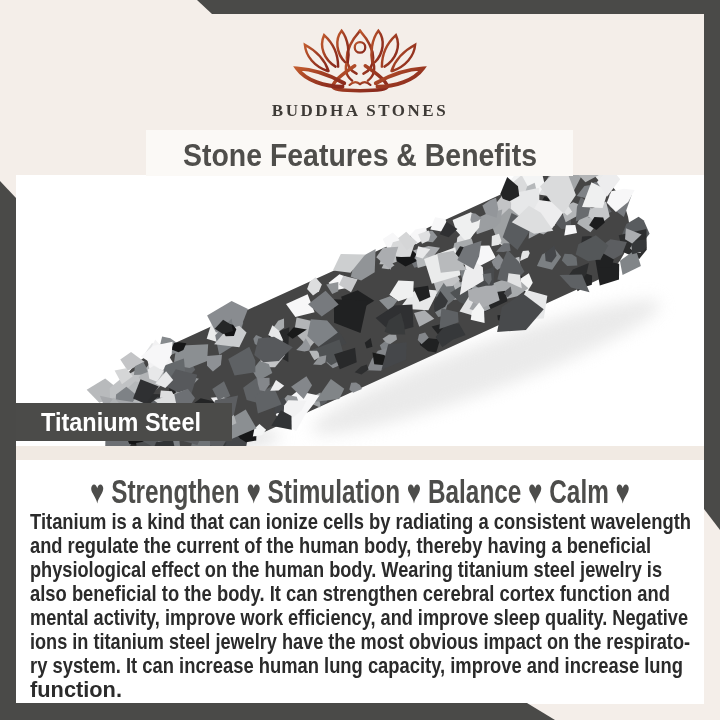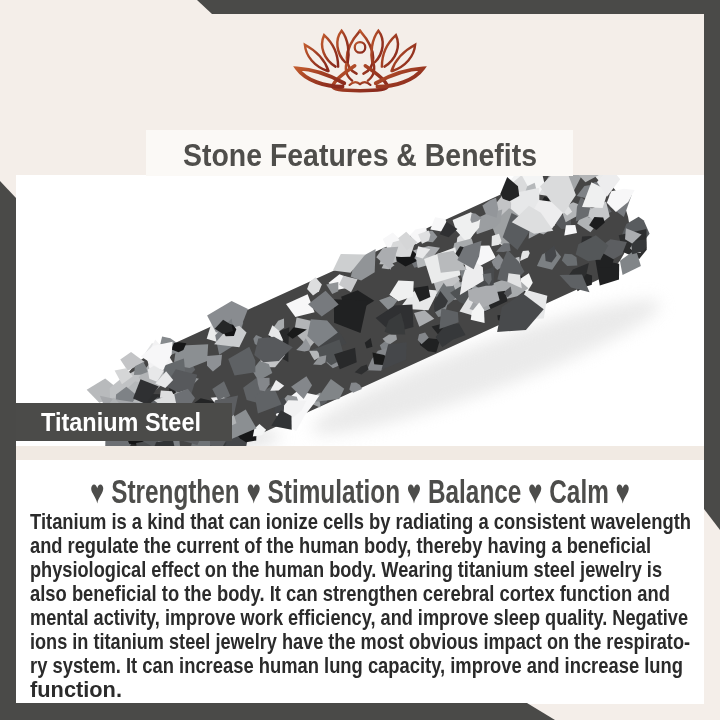--- a/index.html
+++ b/index.html
@@ -356,20 +356,21 @@
       <path d="M108,45 C121,37 127,22 121,9 C110,19 105,32 105,45" stroke-width="2.8"></path>
 
       <path d="M43,50 C28,45 18,33 17,20 C30,27 40,38 44,50" stroke-width="2.8"></path>
       <path d="M117,50 C132,45 142,33 143,20 C130,27 120,38 116,50" stroke-width="2.8"></path>
 
       <path d="M60,68 C40,68 18,61 8,47 C28,48 48,56 62,64" stroke-width="4.4"></path>
       <path d="M100,68 C120,68 142,61 152,47 C132,48 112,56 98,64" stroke-width="4.4"></path>
     </g>
   </svg>
 
+  <div class="brand">BUDDHA STONES</div>
 
   <svg class="text-overlay" viewBox="0 0 720 720">
     <text class="t-title" x="360" y="166" text-anchor="middle" textLength="354" lengthAdjust="spacingAndGlyphs">Stone Features &amp; Benefits</text>
     <text class="t-label" x="41" y="431" textLength="160" lengthAdjust="spacingAndGlyphs">Titanium Steel</text>
     <text class="t-heading" x="360" y="503" text-anchor="middle" textLength="540" lengthAdjust="spacingAndGlyphs">♥ Strengthen ♥ Stimulation ♥ Balance ♥ Calm ♥</text>
     <text class="t-body" x="30" y="529" textLength="661" lengthAdjust="spacingAndGlyphs">Titanium is a kind that can ionize cells by radiating a consistent wavelength</text>
     <text class="t-body" x="30" y="553" textLength="621" lengthAdjust="spacingAndGlyphs">and regulate the current of the human body, thereby having a beneficial</text>
     <text class="t-body" x="30" y="577" textLength="632" lengthAdjust="spacingAndGlyphs">physiological effect on the human body. Wearing titanium steel jewelry is</text>
     <text class="t-body" x="30" y="601" textLength="640" lengthAdjust="spacingAndGlyphs">also beneficial to the body. It can strengthen cerebral cortex function and</text>
     <text class="t-body" x="30" y="625" textLength="658" lengthAdjust="spacingAndGlyphs">mental activity, improve work efficiency, and improve sleep quality. Negative</text>

